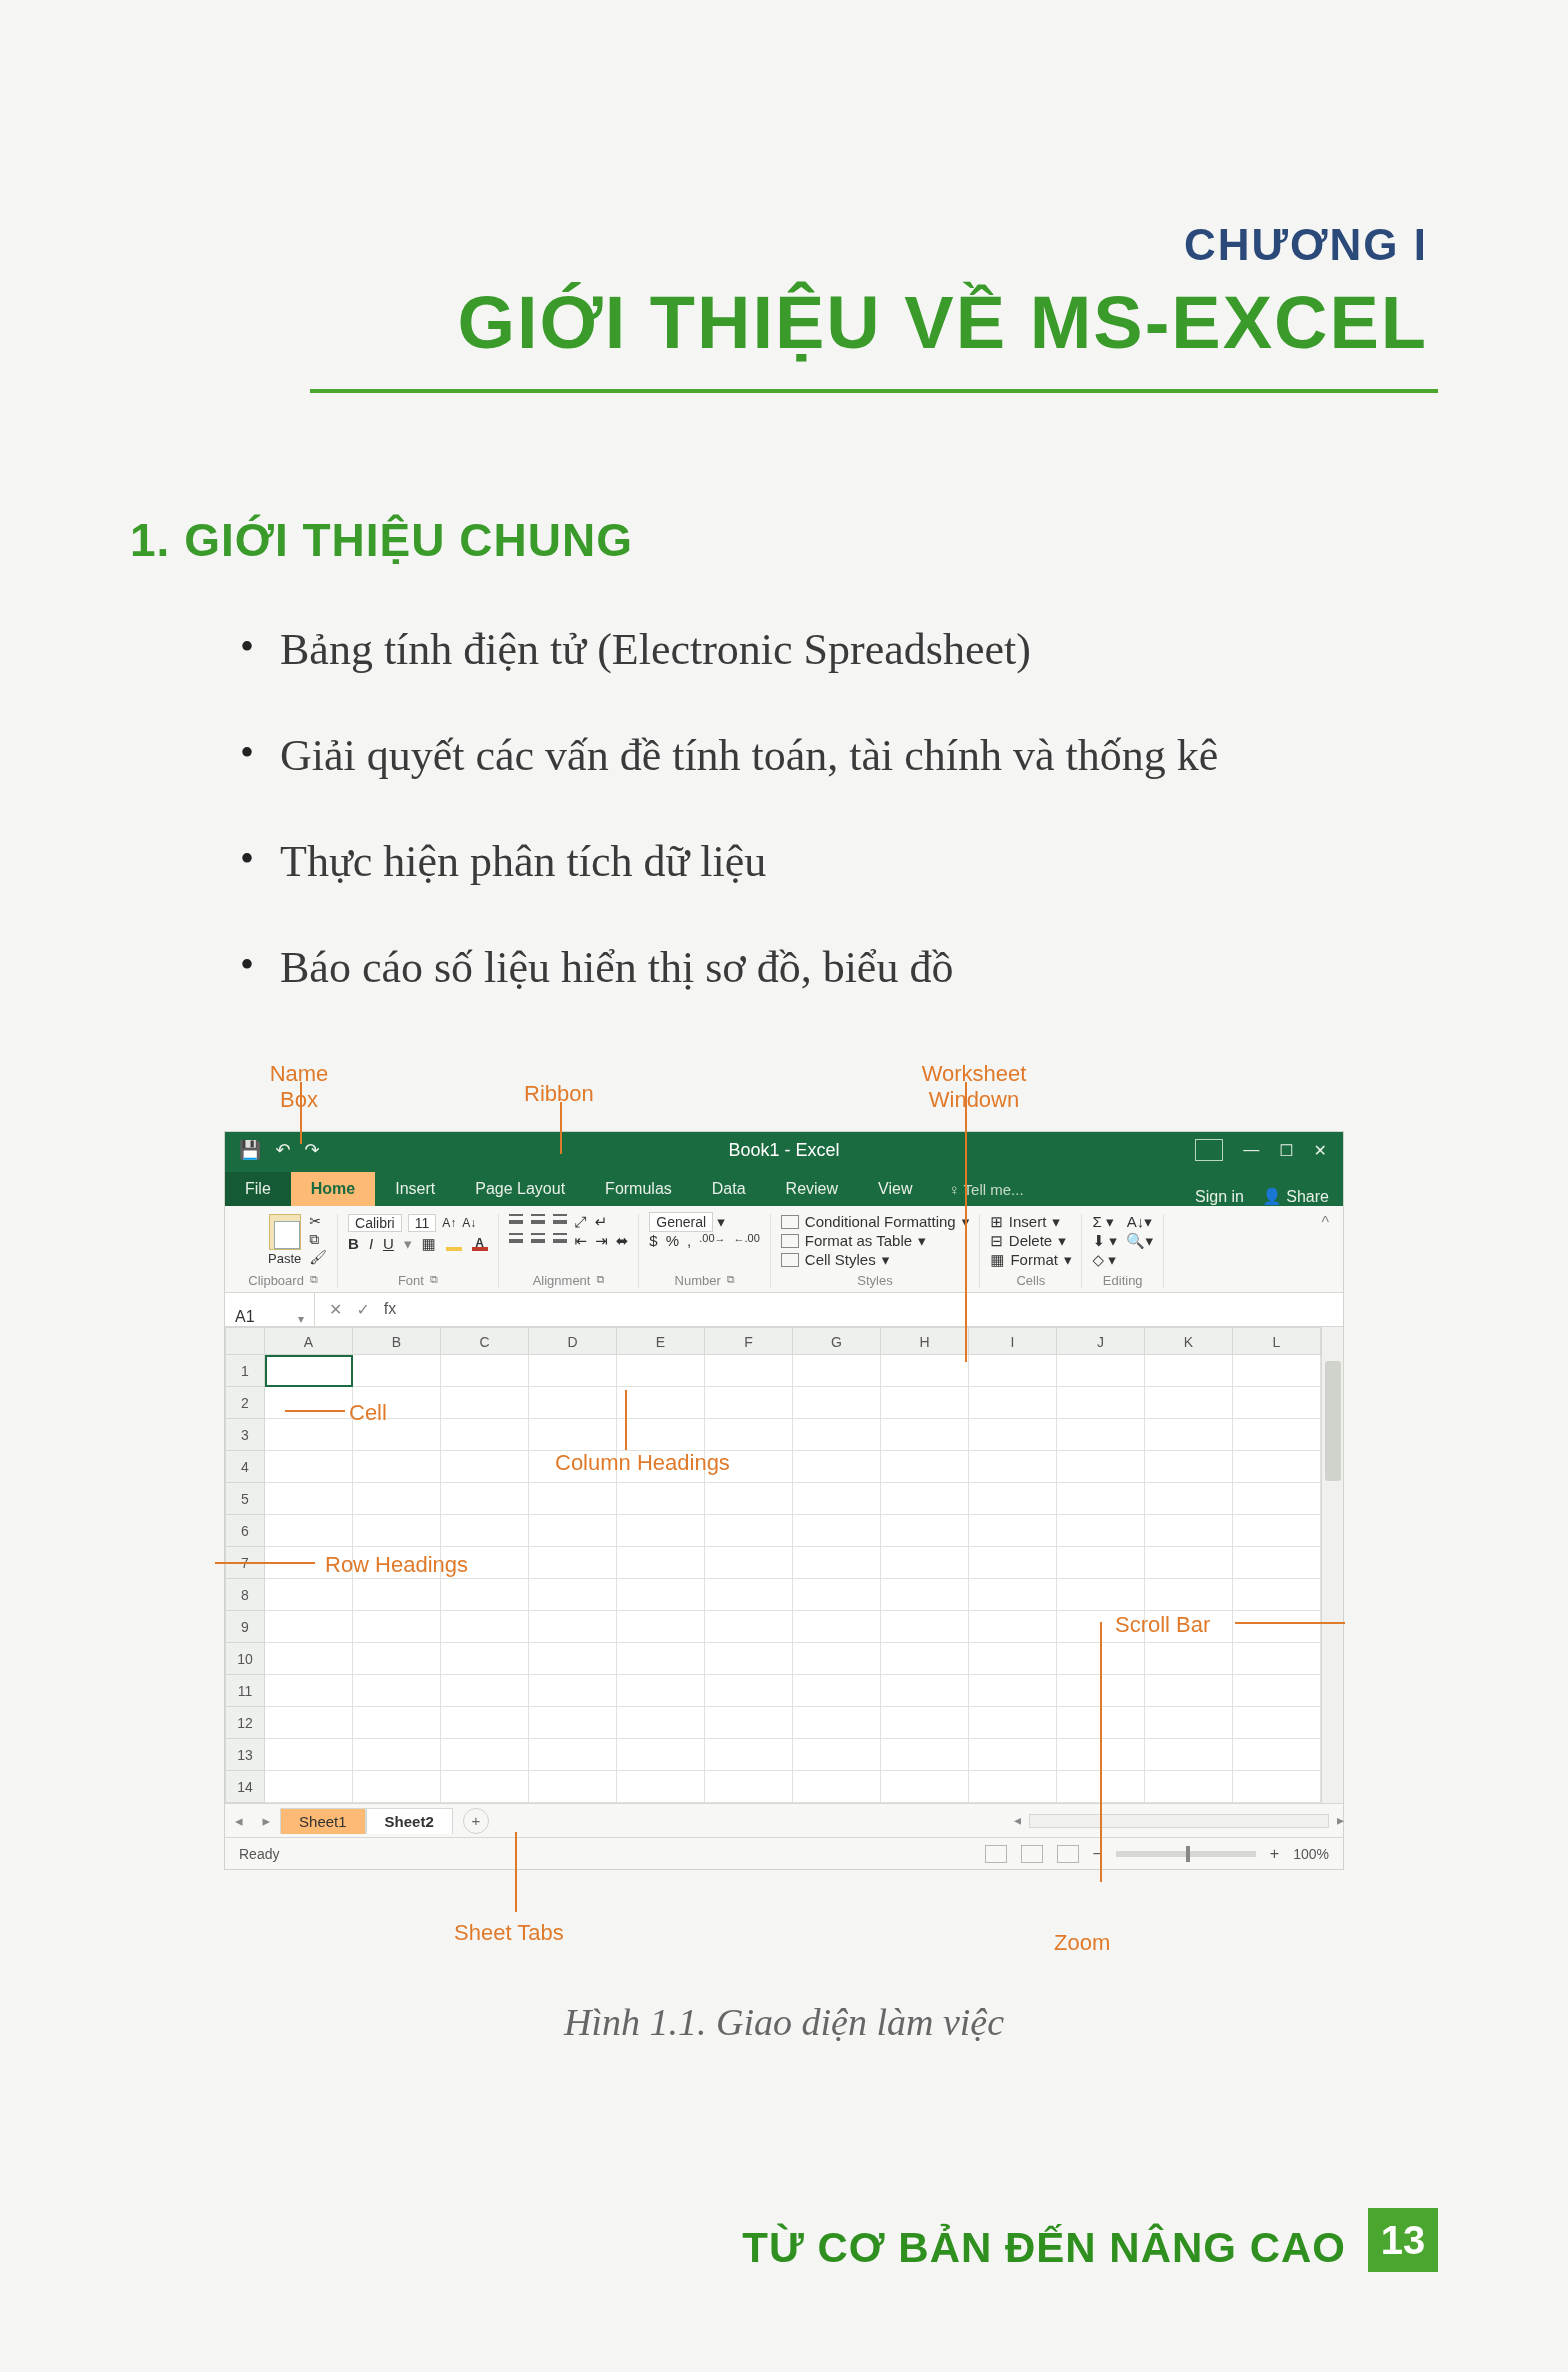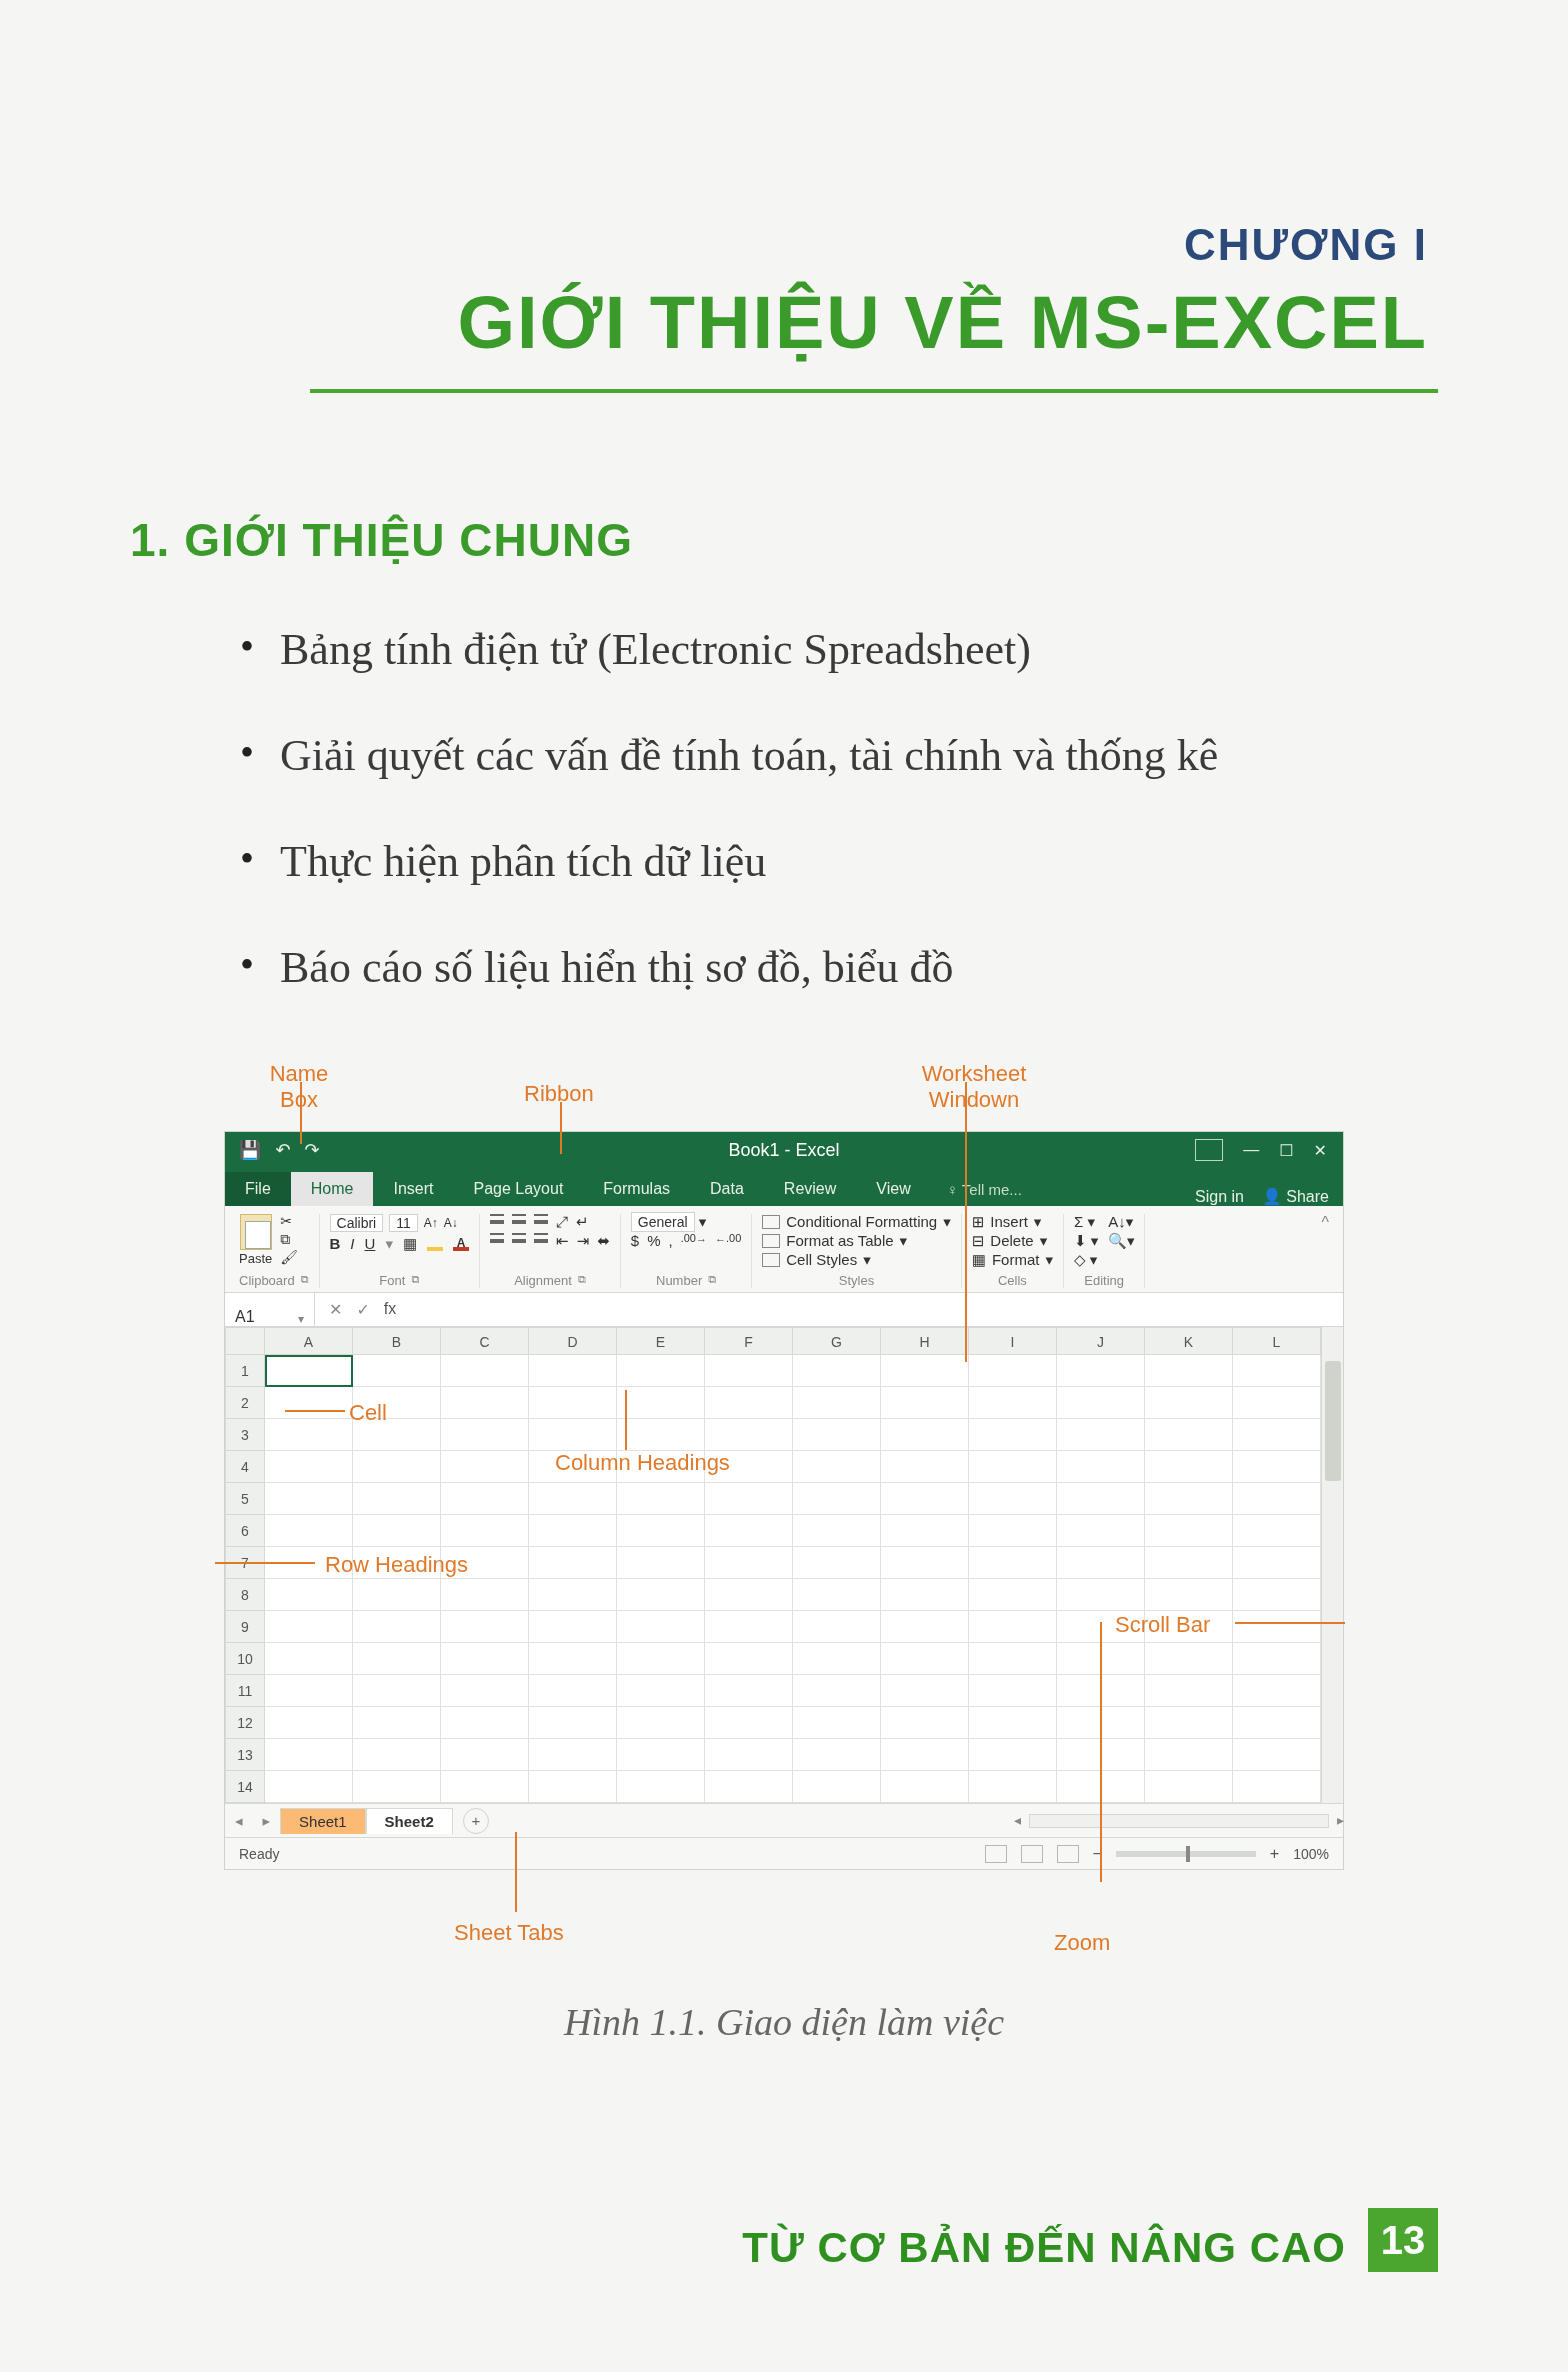--- a/index.html
+++ b/index.html
@@ -108,42 +108,42 @@
     align-items: flex-end;
     height: 38px;
     color: #e8f0e8;
     font-size: 16px;
     gap: 0;
     padding-left: 0;
     position: relative;
   }
   .rtab { padding: 8px 20px; cursor: pointer; white-space: nowrap; }
   .rtab.file { background: #155a34; }
-  .rtab.active { background: #e5e5e5; color: #1a6b3f; }
+  .rtab.active { background: #fdba74; color: #1a6b3f; font-weight: bold; }
   .tell-me { padding: 8px 16px; color: #c8dccc; font-size: 15px; }
   .signin-share { position: absolute; right: 14px; color: #e8f0e8; display: flex; gap: 18px; align-items: center; font-size: 16px; }
   .ribbon-body {
     background: #f7f8f6;
     border-bottom: 1px solid #d6d8d4;
     padding: 8px 14px 4px 14px;
     display: flex;
     gap: 10px;
   }
   .rgroup {
     display: flex;
     flex-direction: column;
     justify-content: space-between;
     border-right: 1px solid #e0e2de;
     padding-right: 10px;
   }
   .rgroup:last-child { border-right: none; }
   .rgroup .rows { display: flex; flex-direction: column; gap: 4px; font-size: 15px; line-height: 1; }
   .rgroup .gname { text-align: center; color: #888; font-size: 13px; margin-top: 6px; display: flex; justify-content: center; gap: 6px; }
   .dlg { color: #888; font-size: 11px; }
-  .paste-btn { display: flex; flex-direction: column; align-items: center; gap: 2px; }
+  .paste-btn { display: flex; flex-direction: column; align-items: center; gap: 2px; margin-left: 29px; }
   .paste-icon { width: 32px; height: 36px; background: #f3e4b8; border: 1px solid #d0b86e; position: relative; }
   .paste-icon::after { content: ""; position: absolute; top: 6px; left: 4px; width: 24px; height: 26px; background: #fff; border: 1px solid #9aa; }
   .font-row1 { display: flex; gap: 6px; align-items: center; }
   .font-sel { border: 1px solid #cfd3cc; background: #fff; padding: 1px 6px; font-size: 14px; }
   .font-row2 { display: flex; gap: 10px; align-items: center; }
   .bold { font-weight: 700; }
   .ital { font-style: italic; }
   .und { text-decoration: underline; }
   .swatch-fill { width: 16px; height: 14px; border-bottom: 4px solid #f6c64a; display: inline-block; }
   .swatch-font { width: 16px; height: 14px; border-bottom: 4px solid #c0392b; display: inline-block; font-weight: 700; text-align: center; font-size: 12px; }

